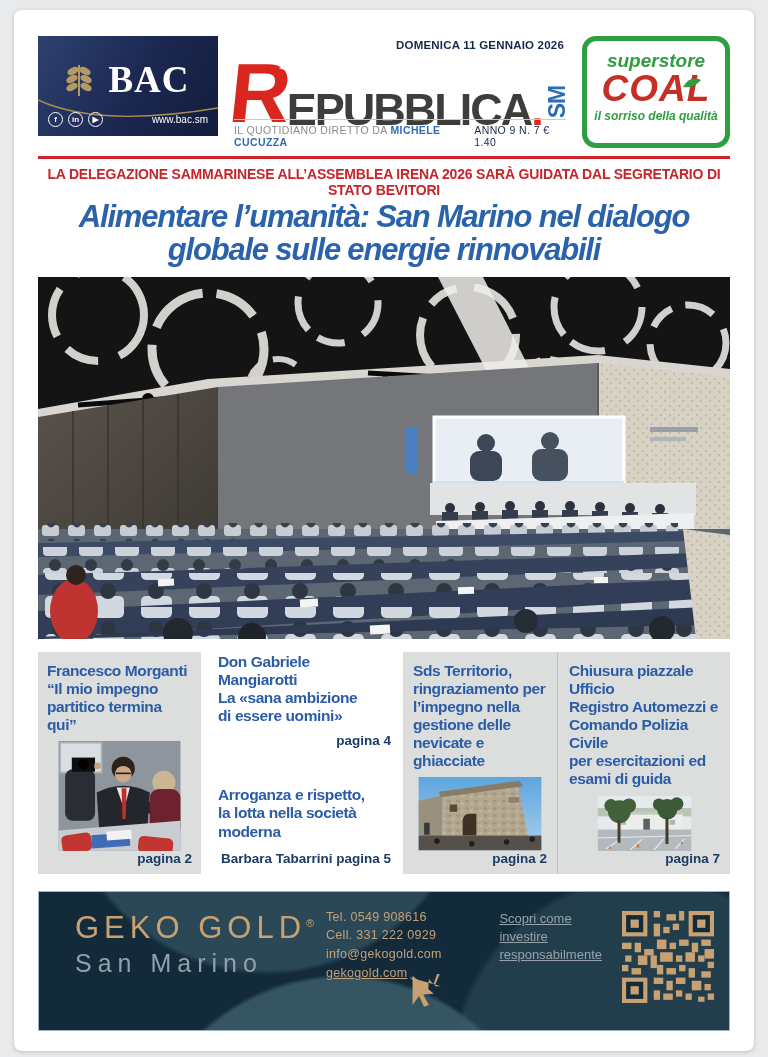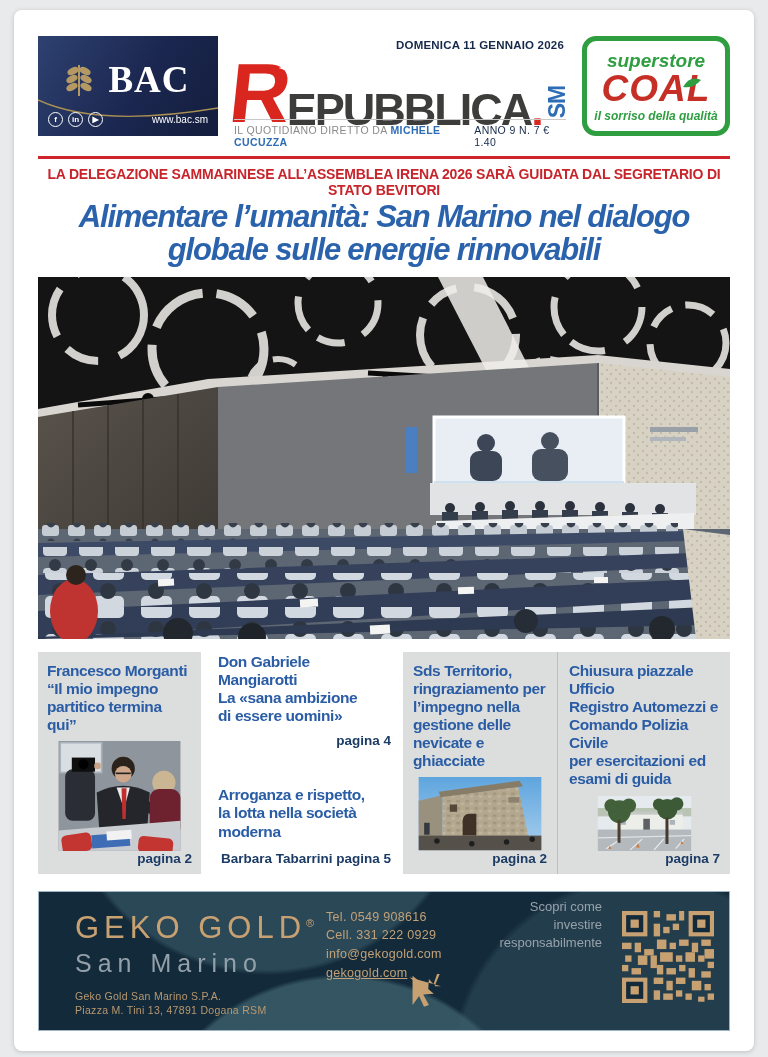--- a/index.html
+++ b/index.html
@@ -25,21 +25,21 @@
   .logo-r { position:relative; color:#d9261f; font-size:84px; font-weight:bold; line-height:.82; transform:skewX(-6deg); }
   .logo-star { position:absolute; top:-2px; right:-7px; }
   .logo-rest { color:#3d3d3c; font-size:45px; font-weight:bold; letter-spacing:-2px; line-height:.8; margin-left:-4px; }
   .logo-dot { color:#d9261f; font-size:45px; font-weight:bold; line-height:.8; }
   .logo-sm { display:inline-block; color:#2e6cb5; font-size:23px; font-weight:bold; transform:rotate(-90deg) translate(12px,0); transform-origin:center; width:26px; line-height:.9; letter-spacing:-1px; }
   .mast-tagline { position:absolute; bottom:2px; left:0; right:0; border-top:1px solid #c9c9c9; padding-top:4px;
                   display:flex; justify-content:space-between; font-size:10.5px; color:#8b8b8b; letter-spacing:.4px; }
   .tag-dir { color:#2e6cb5; font-weight:bold; }
   .mast-issue { color:#17294a; }
 
-  .ad-coal { width:148px; height:100px; border:5px solid #2f9e41; border-radius:14px; background:#fff; display:block;
+  .ad-coal { width:148px; height:112px; border:5px solid #2f9e41; border-radius:14px; background:#fff; display:block;
              text-align:center; padding-top:10px; position:relative; font-style:italic; }
   .coal-super { color:#2f9e41; font-size:19px; font-weight:bold; line-height:1; }
   .coal-name { position:relative; color:#c62f26; font-size:37px; font-weight:bold; letter-spacing:1px; line-height:1; }
   .coal-leaf { position:absolute; top:8px; right:24px; }
   .coal-slogan { color:#2f9e41; font-size:12px; font-weight:bold; margin-top:2px; }
 
   .red-rule { height:3px; background:#d0242c; margin:6px 0 0; }
 
   
   .kicker { margin-top:7px; text-align:center; color:#c8242b; font-weight:bold; font-size:14px; letter-spacing:-0.2px; }
@@ -71,21 +71,21 @@
             #132a3a;
           overflow:hidden; display:block; }
   .g-left { position:absolute; left:36px; top:18px; }
   .g-brand { color:#c8a172; font-size:31px; letter-spacing:5px; font-weight:normal; }
   .g-brand sup { font-size:11px; letter-spacing:0; }
   .g-sub { color:#93a0aa; font-size:25px; letter-spacing:6px; margin-top:3px; }
   .g-addr { margin-top:11px; color:#b9986f; font-size:10.5px; line-height:1.4; letter-spacing:.3px; }
   .g-contacts { position:absolute; left:287px; top:16px; color:#c2a178; font-size:12.5px; line-height:1.5; letter-spacing:.3px; }
   .g-site { color:#c2a178; text-decoration:underline; }
   .g-cursor { position:absolute; left:368px; top:82px; }
-  .g-cta { position:absolute; right:127px; top:6px; text-align:right; color:#97a2ab; font-size:13px; line-height:1.4; white-space:pre-line; }
+  .g-cta { position:absolute; right:127px; top:18px; color:#97a2ab; font-size:13px; line-height:1.4; white-space:pre-line;text-decoration:underline; }
   .g-qr { position:absolute; right:15px; top:19px; width:92px; height:92px; }
 </style>
 </head>
 <body>
 
 <div class="page">
 
   <header class="masthead">
 
     <a class="ad-bac">
@@ -405,24 +405,20 @@
         </svg>
         <div class="t-page">pagina 7</div>
       </article>
     </div>
   </section>
 
   <footer class="geko">
     <div class="g-left">
       <div class="g-brand"><span>GEKO GOLD</span><sup>®</sup></div>
       <div class="g-sub">San Marino</div>
-      <div class="g-addr">
-        <div>Geko Gold San Marino S.P.A.</div>
-        <div>Piazza M. Tini 13, 47891 Dogana RSM</div>
-      </div>
     </div>
 
     <div class="g-contacts">
       <div>Tel. 0549 908616</div>
       <div>Cell. 331 222 0929</div>
       <div>info@gekogold.com</div>
       <a class="g-site">gekogold.com</a>
     </div>
 
     <svg class="g-cursor" width="34" height="36" viewBox="0 0 20 22">

